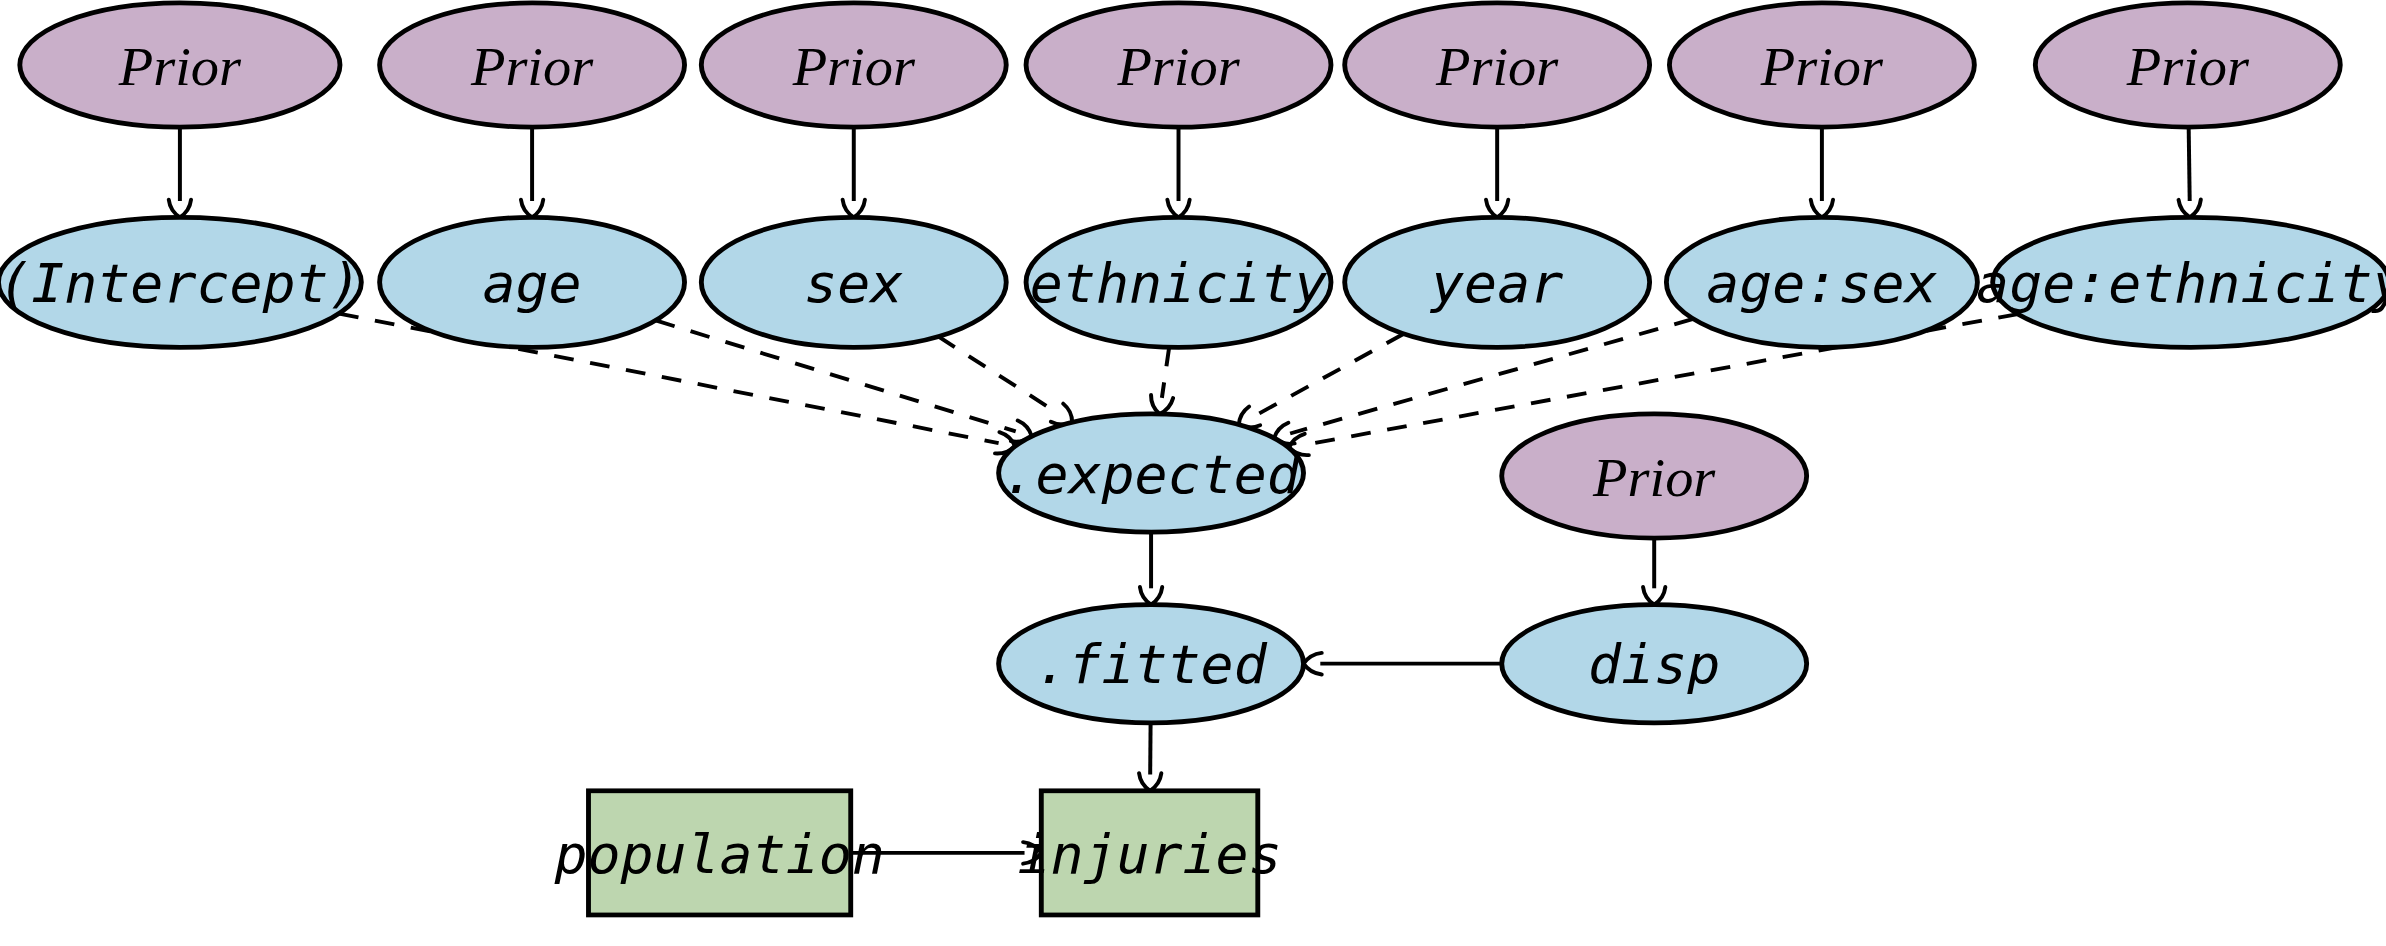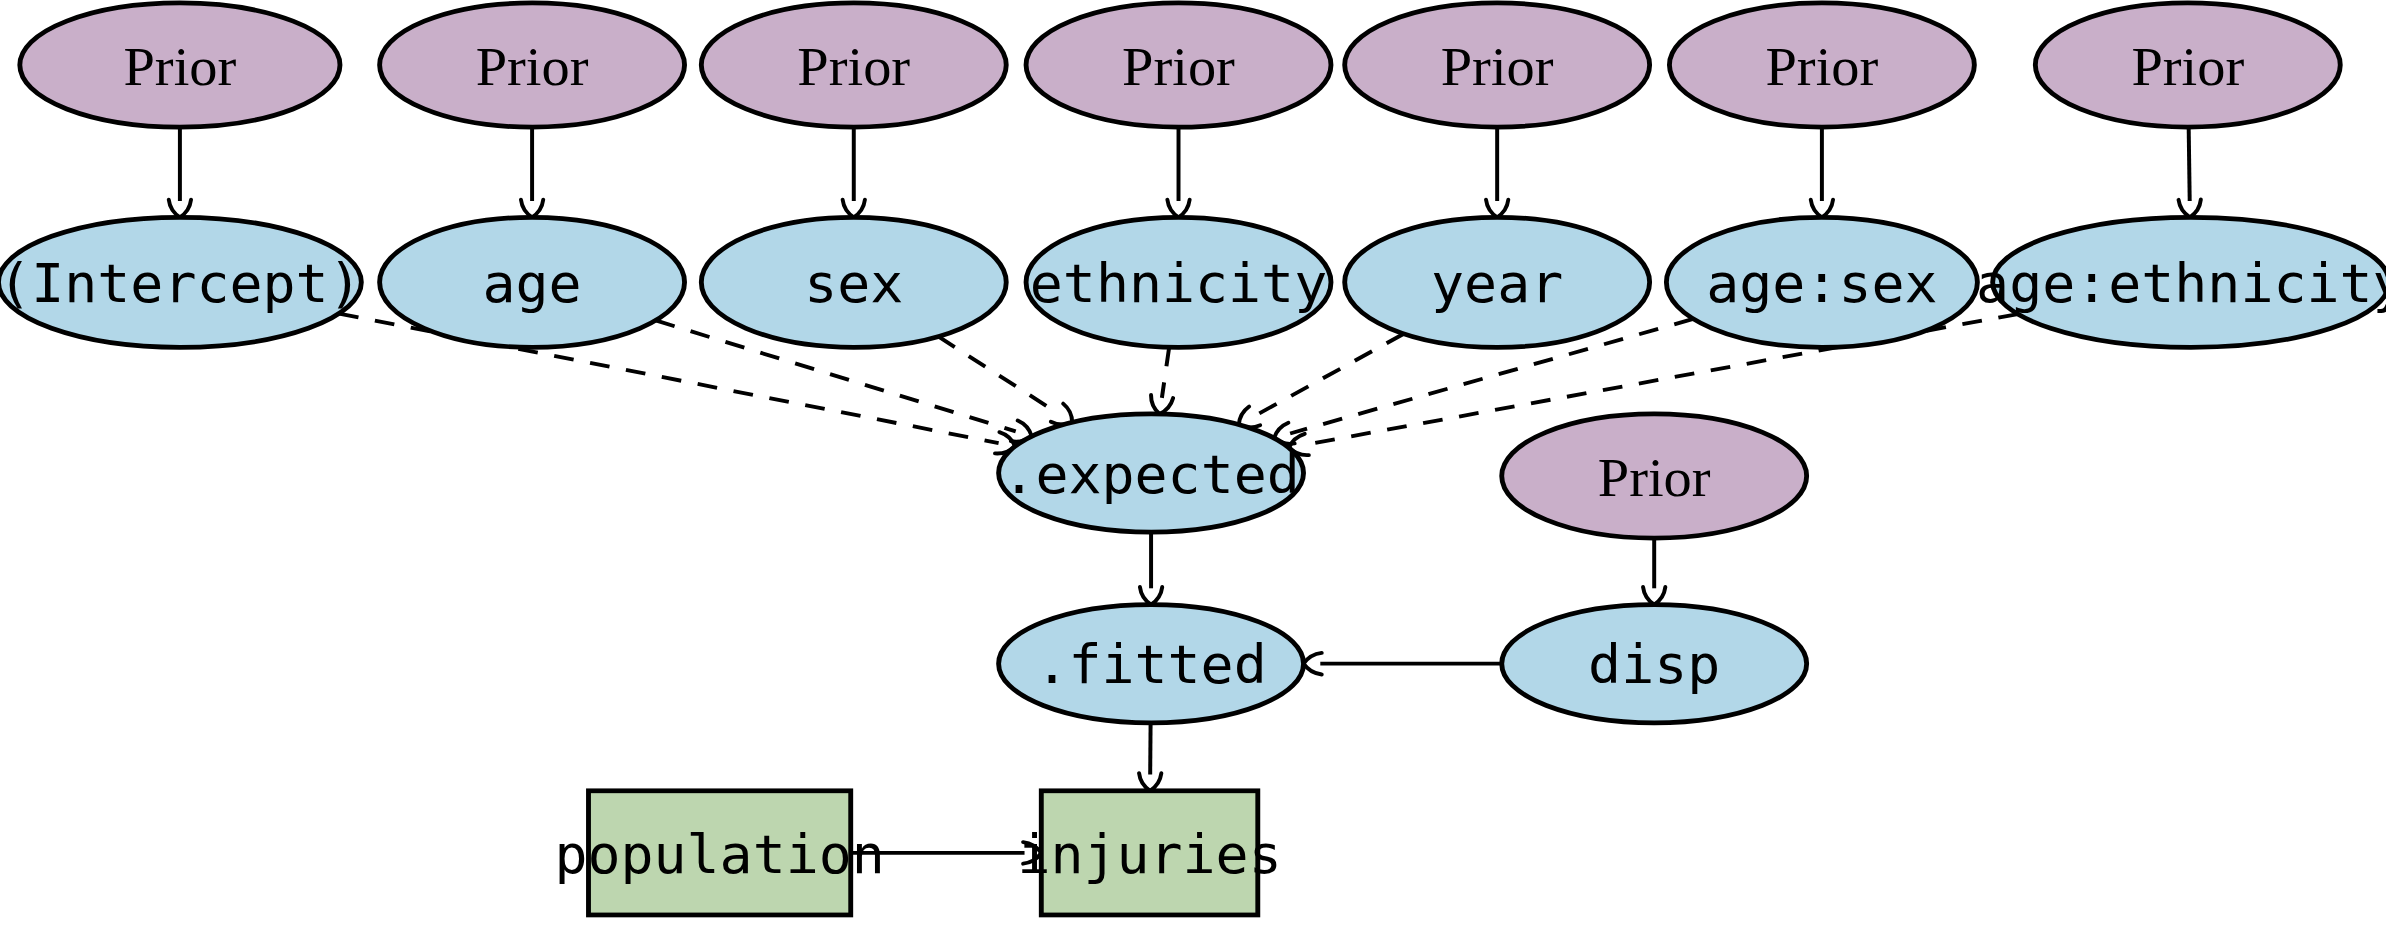--- a/index.html
+++ b/index.html
@@ -11,20 +11,21 @@
     width: 2386px;
     height: 946px;
     font-family: "Liberation Sans", sans-serif;
     overflow: hidden;
   }
   #graph-root {
     position: relative;
     width: 2102px;
     height: 946px;
     background: #ffffff;
+    font-style: italic;
   }
   svg#graph-canvas {
     display: block;
     width: 2386px;
     height: 946px;
   }
   .node-ellipse, .node-rect {
     stroke: #000000;
     stroke-width: 3.2;
   }

